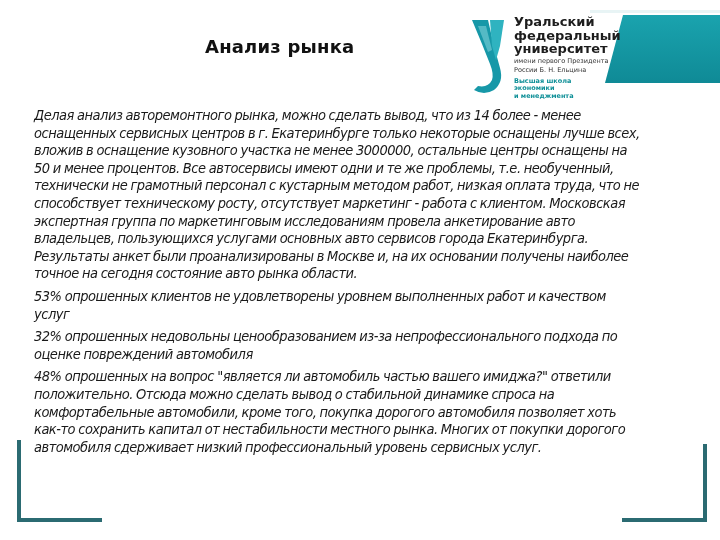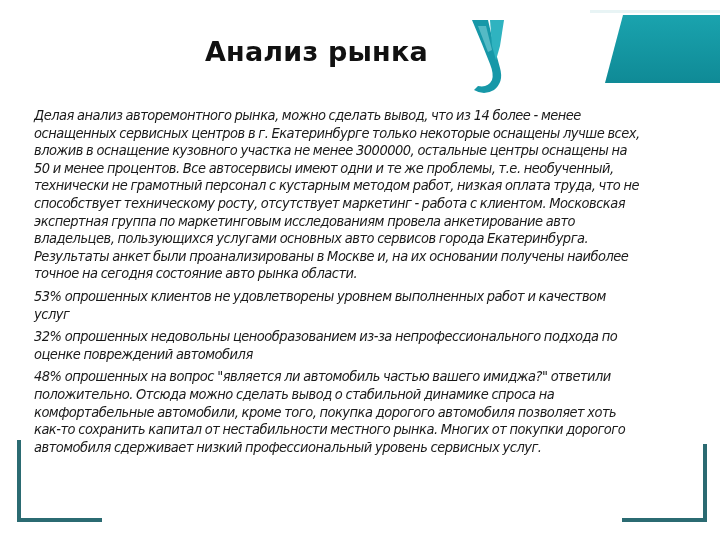--- a/index.html
+++ b/index.html
@@ -1,17 +1,17 @@
 <!DOCTYPE html>
 <html><head>
   <meta charset="utf-8">
   <style>
     html, body { margin: 0; padding: 0; }
     body { width: 720px; height: 540px; background: #ffffff; position: relative; overflow: hidden; font-family: "DejaVu Sans", sans-serif; }
-    .title { position: absolute; left: 205px; top: 36px; font-family: "DejaVu Sans", sans-serif; font-weight: bold; font-size: 27px; color: #111; letter-spacing: 0.2px; }
+    .title { position: absolute; left: 205px; top: 36px; font-family: "DejaVu Sans", sans-serif; font-weight: bold; font-size: 18px; color: #111; letter-spacing: 0.2px; }
     .logo { position: absolute; left: 462px; top: 10px; width: 258px; height: 92px; }
     .logo-mark { position: absolute; left: 8px; top: 6px; width: 40px; height: 80px; }
     .logo-text { position: absolute; left: 52px; top: 5px; color: #222; font-family: "DejaVu Sans", sans-serif; }
     .logo-name { font-size: 13px; font-weight: bold; line-height: 13.5px; color: #1d1d1d; }
     .logo-sub { font-size: 6.5px; line-height: 7.5px; color: #333; margin-top: 2px; }
     .logo-school { font-size: 6.5px; line-height: 7.5px; color: #0e8f97; margin-top: 3px; font-weight: bold; }
     .banner { position: absolute; left: 605px; top: 15px; width: 115px; height: 68px; background: linear-gradient(180deg, #1aa3ae 0%, #0f8a96 100%); clip-path: polygon(18px 0, 115px 0, 115px 68px, 0 68px); }
     .banner-line { position: absolute; left: 590px; top: 10px; width: 130px; height: 3px; background: #e8f4f5; }
     .body-text { position: absolute; left: 34px; top: 107px; width: 660px; font-family: "DejaVu Sans", sans-serif; font-style: italic; font-size: 14.2px; line-height: 17.6px; color: #1a1a1a; letter-spacing: -0.55px; word-spacing: -0.5px; transform: scaleX(0.92); transform-origin: left top; }
     .body-text p { margin: 0 0 5px 0; }
@@ -26,20 +26,30 @@
 
   <div class="banner-line"></div>
   <div class="banner"></div>
 
   <div class="logo">
     <svg class="logo-mark" viewBox="0 0 40 80">
       <path d="M2 4 L18 4 L24 30 L30 52 Q34 66 24 74 Q14 80 4 74 L8 70 Q18 72 22 64 Q24 58 20 48 L12 28 Z" fill="#1798a8"></path>
       <path d="M20 4 L34 4 L30 30 L26 44 L22 30 Z" fill="#2fb3c0"></path>
       <path d="M8 10 L16 10 L22 34 L18 36 Z" fill="#7fd0d8" opacity="0.6"></path>
     </svg>
+    <div class="logo-text">
+      <div class="logo-name">Уральский</div>
+      <div class="logo-name">федеральный</div>
+      <div class="logo-name">университет</div>
+      <div class="logo-sub">имени первого Президента</div>
+      <div class="logo-sub">России Б. Н. Ельцина</div>
+      <div class="logo-school">Высшая школа</div>
+      <div class="logo-school" style="margin-top:0">экономики</div>
+      <div class="logo-school" style="margin-top:0">и менеджмента</div>
+    </div>
   </div>
 
   <div class="body-text">
     <p>Делая анализ авторемонтного рынка, можно сделать вывод, что из 14 более - менее оснащенных сервисных центров в г. Екатеринбурге только некоторые оснащены лучше всех, вложив в оснащение кузовного участка не менее 3000000, остальные центры оснащены на 50 и менее процентов. Все автосервисы имеют одни и те же проблемы, т.е. необученный, технически не грамотный персонал с кустарным методом работ, низкая оплата труда, что не способствует техническому росту, отсутствует маркетинг - работа с клиентом. Московская экспертная группа по маркетинговым исследованиям провела анкетирование авто владельцев, пользующихся услугами основных авто сервисов города Екатеринбурга. Результаты анкет были проанализированы в Москве и, на их основании получены наиболее точное на сегодня состояние авто рынка области.</p>
     <p>53% опрошенных клиентов не удовлетворены уровнем выполненных работ и качеством услуг</p>
     <p>32% опрошенных недовольны ценообразованием из-за непрофессионального подхода по оценке повреждений автомобиля</p>
     <p>48% опрошенных на вопрос "является ли автомобиль частью вашего имиджа?" ответили положительно. Отсюда можно сделать вывод о стабильной динамике спроса на комфортабельные автомобили, кроме того, покупка дорогого автомобиля позволяет хоть как-то сохранить капитал от нестабильности местного рынка. Многих от покупки дорогого автомобиля сдерживает низкий профессиональный уровень сервисных услуг.</p>
   </div>
 
   <div class="bracket-left"></div>

